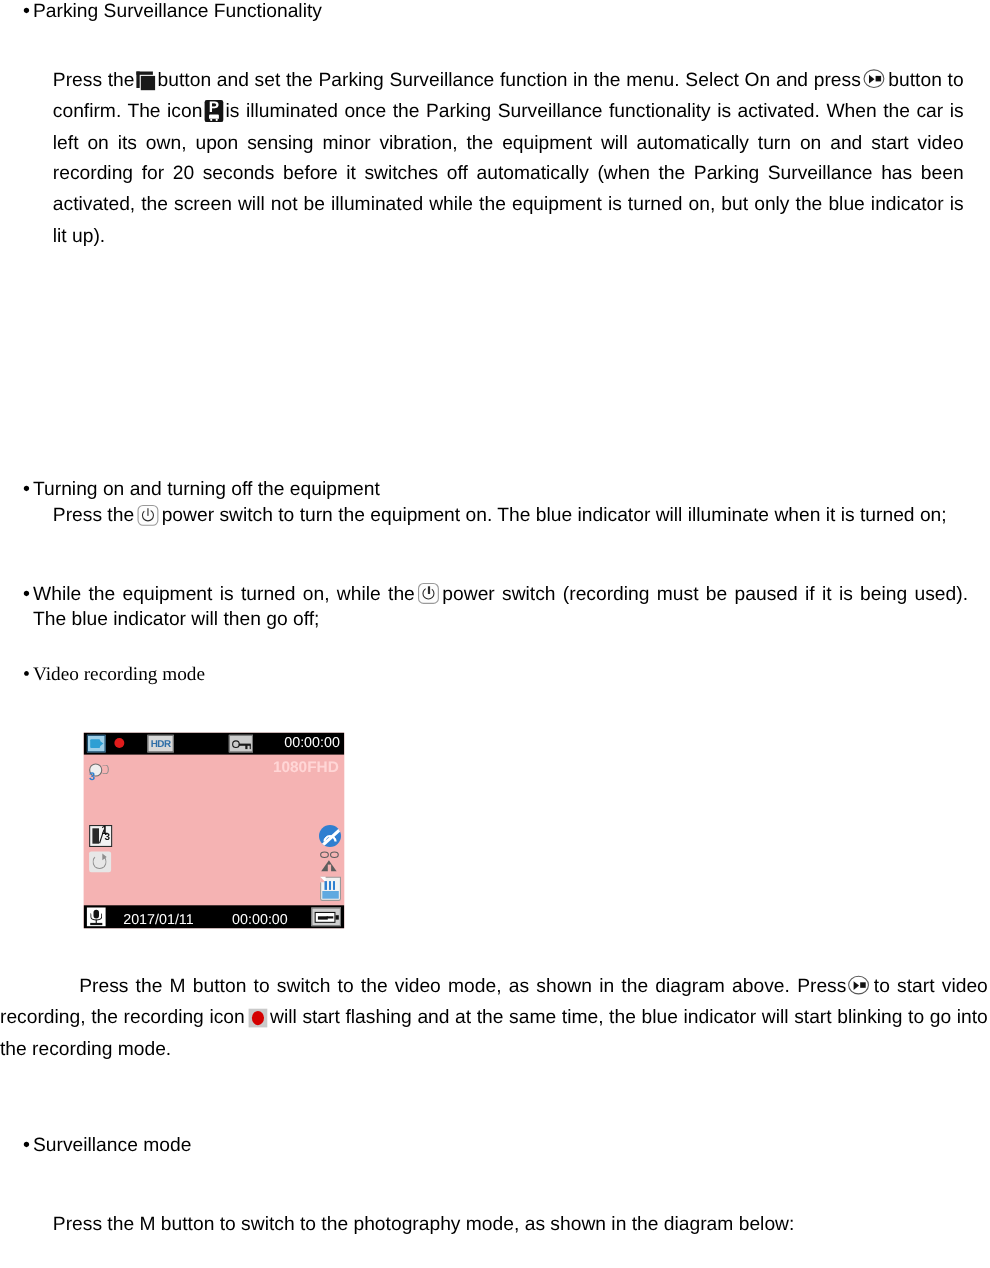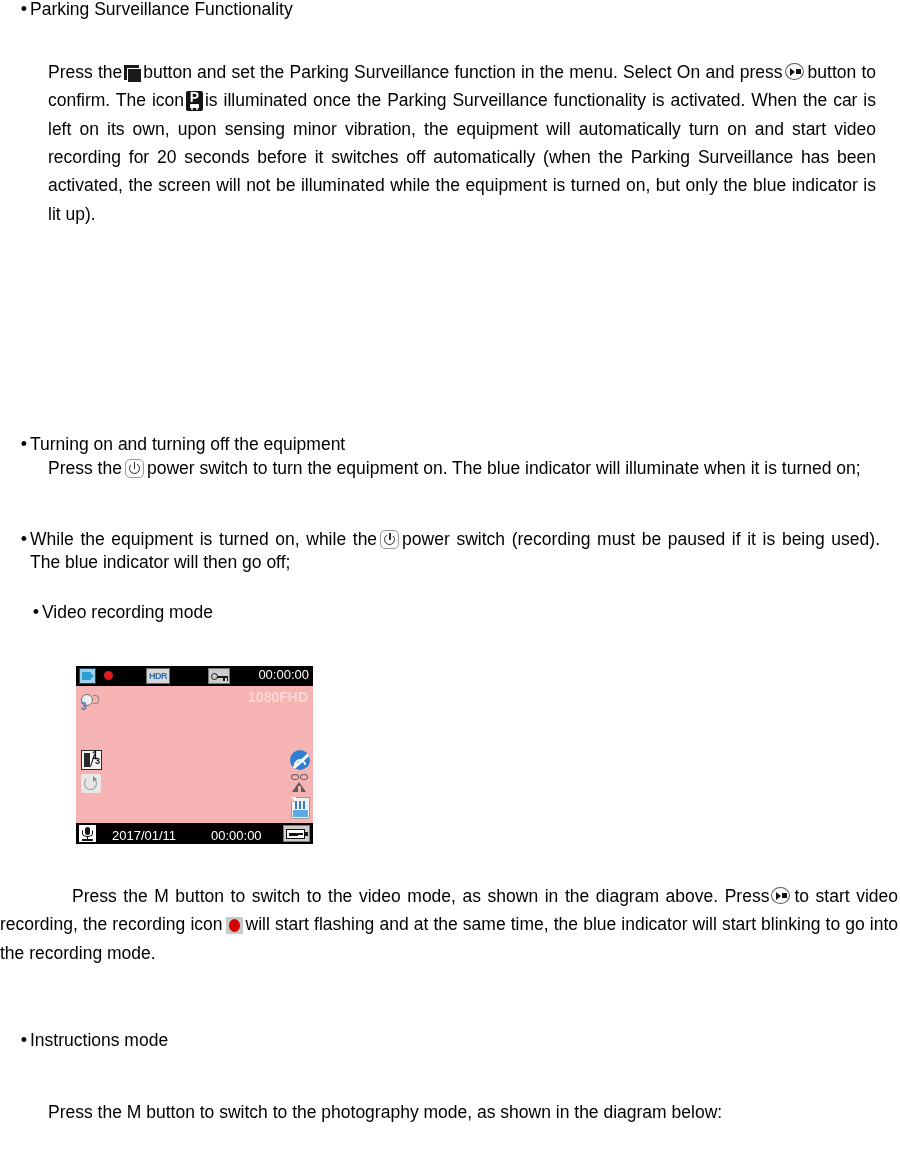--- a/index.html
+++ b/index.html
@@ -266,21 +266,20 @@
     width: 24px; height: 16px;
     background: #d8d8d8;
     border: 1px solid #6a6a6a;
     box-sizing: border-box;
     color: #2f6fa8;
     font-size: 9px;
     font-weight: bold;
     text-align: center;
     line-height: 14px;
     letter-spacing: -0.5px;
-    margin-left: 12px;
   }
   
   .s-key {
     position: absolute; left: 132px; top: 2px;
     width: 22px; height: 16px;
     background: #cccccc;
     border: 1px solid #777;
     box-sizing: border-box;
   }
   .s-key .ring {
@@ -543,21 +542,21 @@
     <span>Press the</span><span class="icon-inline ic-power"><span class="btn"></span><span class="sym"></span><span class="notch"></span><span class="bar"></span></span><span>power switch to turn the equipment on. The blue indicator will illuminate when it is turned on;</span>
   </div>
 
   <div class="bullet-row" style="position:absolute; left:0; top:528px; width:880px;">
     <div class="bullet-dot"></div>
     <div class="bullet-text" style="text-align:justify; width:828px;">
       <span>While the equipment is turned on, while the</span><span class="icon-inline ic-power"><span class="btn"></span><span class="sym"></span><span class="notch"></span><span class="bar"></span></span><span>power switch (recording must be paused if it is being used). The blue indicator will then go off;</span>
     </div>
   </div>
 
-  <div class="bullet-row" style="position:absolute; left:12px; top:601px; width:860px;">
+  <div class="bullet-row" style="position:absolute; left:0; top:601px; width:860px;font-family:Liberation Serif, serif;">
     <div class="bullet-dot"></div>
     <div class="bullet-text">Video recording mode</div>
   </div>
 
   <div class="lcd-wrap" style="left:76px; top:666px;">
     <div class="lcd">
 
       <div class="lcd-bar top"></div>
 
       <div class="s-cam">
@@ -629,18 +628,18 @@
 
     </div>
   </div>
 
   <div class="para" style="position:absolute; left:0; top:882px; width:898px; text-indent:72px;">
     <span>Press the M button to switch to the video mode, as shown in the diagram above. Press</span><span class="icon-inline ic-ok"><span class="ring"></span><span class="tri"></span><span class="sq"></span></span><span>to start video recording, the recording icon</span><span class="icon-inline ic-reddot"><span class="pad"></span><span class="dot"></span></span><span>will start flashing and at the same time, the blue indicator will start blinking to go into the recording mode.</span>
   </div>
 
   <div class="bullet-row" style="position:absolute; left:0; top:1029px; width:860px;">
     <div class="bullet-dot"></div>
-    <div class="bullet-text">Instructions mode</div>
+    <div class="bullet-text">Surveillance mode</div>
   </div>
 
   <div class="para indent" style="position:absolute; left:0; top:1098px; width:828px;">Press the M button to switch to the photography mode, as shown in the diagram below:</div>
 
 </div>
 
 </body></html>

